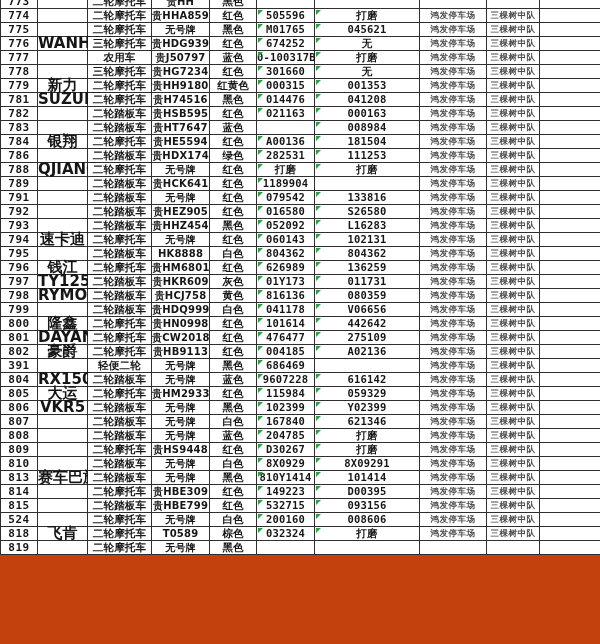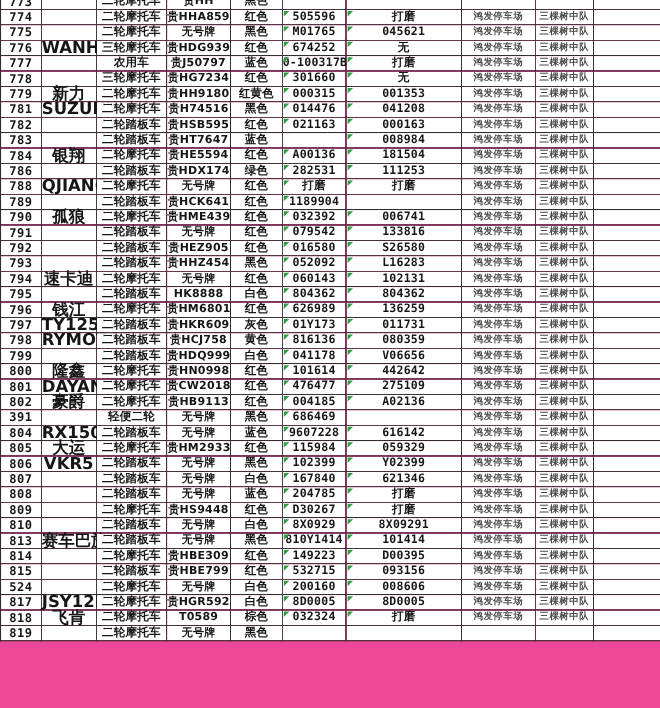--- a/index.html
+++ b/index.html
@@ -1,20 +1,20 @@
 <!DOCTYPE html>
 <html><head>
 <meta charset="utf-8">
 <style>
   html,body { margin:0; padding:0; background:#ffffff; }
   .viewport {
     position:relative;
     width:600px; height:644px;
     overflow:hidden;
-    background:#ec4899;
+    background:#c2410c;
   }
   table.sheet {
     position:absolute; top:-6px; left:0;
     width:600px;
     border-collapse:collapse;
     table-layout:fixed;
     font-family:"DejaVu Sans", sans-serif;
   }
   td {
     position:relative;
@@ -231,32 +231,20 @@
           <td class="c-type">二轮踏板车</td>
           <td class="c-plate">贵HCK641</td>
           <td class="c-color">红色</td>
           <td class="c-eng"><span class="tri"></span>1189904</td>
           <td class="c-frame"></td>
           <td class="c-park">鸿发停车场</td>
           <td class="c-unit">三棵树中队</td>
           <td class="c-extra"></td>
         </tr>
         <tr>
-          <td class="c-no">790</td>
-          <td class="c-brand">孤狼</td>
-          <td class="c-type">二轮摩托车</td>
-          <td class="c-plate">贵HME439</td>
-          <td class="c-color">红色</td>
-          <td class="c-eng"><span class="tri"></span>032392</td>
-          <td class="c-frame"><span class="tri"></span>006741</td>
-          <td class="c-park">鸿发停车场</td>
-          <td class="c-unit">三棵树中队</td>
-          <td class="c-extra"></td>
-        </tr>
-        <tr>
           <td class="c-no">791</td>
           <td class="c-brand"></td>
           <td class="c-type">二轮踏板车</td>
           <td class="c-plate">无号牌</td>
           <td class="c-color">红色</td>
           <td class="c-eng"><span class="tri"></span>079542</td>
           <td class="c-frame"><span class="tri"></span>133816</td>
           <td class="c-park">鸿发停车场</td>
           <td class="c-unit">三棵树中队</td>
           <td class="c-extra"></td>
@@ -526,32 +514,20 @@
           <td class="c-extra"></td>
         </tr>
         <tr>
           <td class="c-no">524</td>
           <td class="c-brand"></td>
           <td class="c-type">二轮摩托车</td>
           <td class="c-plate">无号牌</td>
           <td class="c-color">白色</td>
           <td class="c-eng"><span class="tri"></span>200160</td>
           <td class="c-frame"><span class="tri"></span>008606</td>
-          <td class="c-park">鸿发停车场</td>
-          <td class="c-unit">三棵树中队</td>
-          <td class="c-extra"></td>
-        </tr>
-        <tr>
-          <td class="c-no">817</td>
-          <td class="c-brand">JSY12HU</td>
-          <td class="c-type">二轮摩托车</td>
-          <td class="c-plate">贵HGR592</td>
-          <td class="c-color">白色</td>
-          <td class="c-eng"><span class="tri"></span>8D0005</td>
-          <td class="c-frame"><span class="tri"></span>8D0005</td>
           <td class="c-park">鸿发停车场</td>
           <td class="c-unit">三棵树中队</td>
           <td class="c-extra"></td>
         </tr>
         <tr>
           <td class="c-no">818</td>
           <td class="c-brand">飞肯</td>
           <td class="c-type">二轮摩托车</td>
           <td class="c-plate">T0589</td>
           <td class="c-color">棕色</td>

